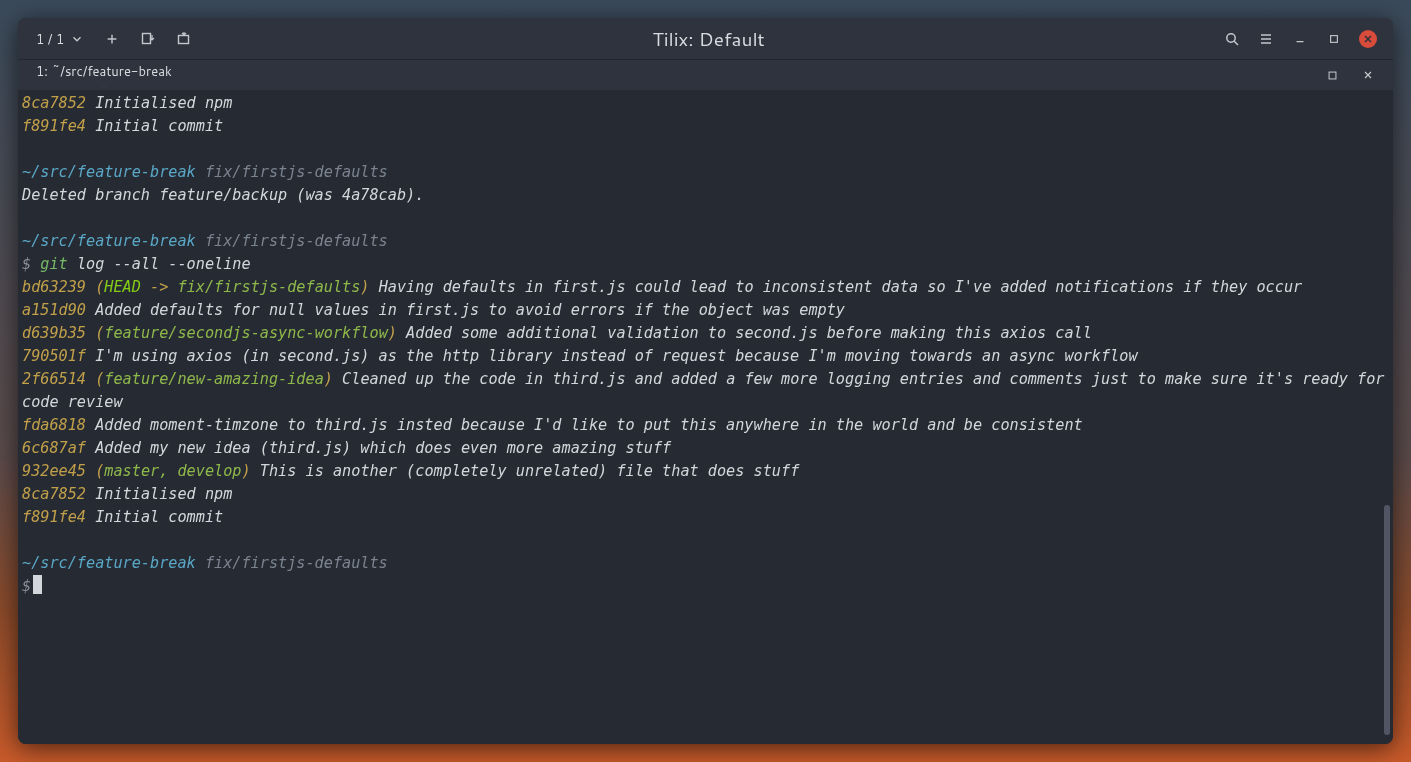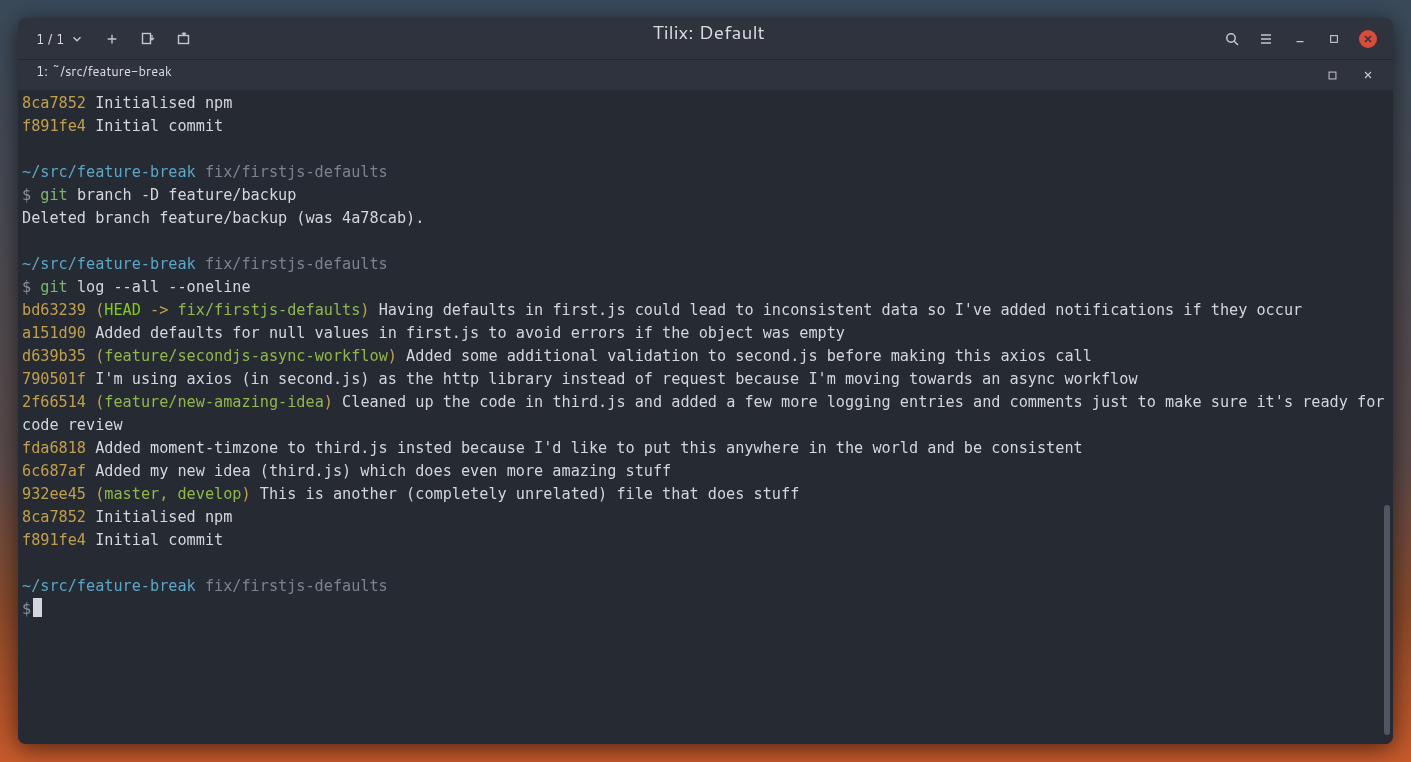--- a/index.html
+++ b/index.html
@@ -21,20 +21,21 @@
   border-radius: 8px;
   box-shadow: 0 4px 24px rgba(0,0,0,0.6);
   display: flex;
   flex-direction: column;
   overflow: hidden;
 }
 .titlebar {
   height: 42px;
   background: #2e333d;
   display: flex;
+  align-items: center;
   padding: 0 10px;
   color: #c4c7cc;
   font-size: 13px;
   border-bottom: 1px solid #22262f;
 }
 .tb-left { display: flex; align-items: center; gap: 4px; }
 .tb-seg {
   display: flex; align-items: center; justify-content: center;
   height: 28px; min-width: 32px;
   border-radius: 4px;
@@ -79,21 +80,21 @@
   overflow: hidden;
   position: relative;
 }
 .scrollbar {
   position: absolute; right: 2px; top: 0; bottom: 0; width: 8px;
 }
 .scrollbar-thumb {
   position: absolute; right: 1px; width: 6px; top: 415px; height: 230px;
   background: #505663; border-radius: 3px;
 }
-.line { white-space: pre-wrap; word-break: break-all; }
+.line { white-space: pre-wrap; word-break: break-all; font-style: italic; }
 .c-hash { color: #c2a04a; }
 .c-path { color: #5aa7c7; }
 .c-branch { color: #7a838f; }
 .c-prompt { color: #8a9099; }
 .c-cmd { color: #d3d6da; }
 .c-git { color: #78b968; }
 .c-ref-head { color: #84cc16; }
 .c-ref-branch { color: #8fb84a; }
 .c-paren { color: #c2a04a; }
 .c-arrow { color: #c2a04a; }
@@ -188,21 +189,20 @@
   </div>
 
   <div class="terminal" id="term">
     <div class="scrollbar">
       <div class="scrollbar-thumb"></div>
     </div>
   <div class="line"><span class="c-hash">8ca7852</span><span> Initialised npm</span></div>
       <div class="line"><span class="c-hash">f891fe4</span><span> Initial commit</span></div>
       <div class="line"><span>&nbsp;</span></div>
       <div class="line"><span class="c-path">~/src/feature-break</span><span> </span><span class="c-branch">fix/firstjs-defaults</span></div>
-      <div class="line"><span class="c-prompt">$ </span><span class="c-git">git</span><span class="c-cmd"> branch -D feature/backup</span></div>
       <div class="line"><span>Deleted branch feature/backup (was 4a78cab).</span></div>
       <div class="line"><span>&nbsp;</span></div>
       <div class="line"><span class="c-path">~/src/feature-break</span><span> </span><span class="c-branch">fix/firstjs-defaults</span></div>
       <div class="line"><span class="c-prompt">$ </span><span class="c-git">git</span><span class="c-cmd"> log --all --oneline</span></div>
       <div class="line"><span class="c-hash">bd63239</span><span> </span><span class="c-paren">(</span><span class="c-ref-head">HEAD</span><span class="c-arrow"> -&gt; </span><span class="c-ref-branch">fix/firstjs-defaults</span><span class="c-paren">)</span><span> </span><span>Having defaults in first.js could lead to inconsistent data so I've added notifications if they occur</span></div>
       <div class="line"><span class="c-hash">a151d90</span><span> </span><span>Added defaults for null values in first.js to avoid errors if the object was empty</span></div>
       <div class="line"><span class="c-hash">d639b35</span><span> </span><span class="c-paren">(</span><span class="c-ref-branch">feature/secondjs-async-workflow</span><span class="c-paren">)</span><span> </span><span>Added some additional validation to second.js before making this axios call</span></div>
       <div class="line"><span class="c-hash">790501f</span><span> </span><span>I'm using axios (in second.js) as the http library instead of request because I'm moving towards an async workflow</span></div>
       <div class="line"><span class="c-hash">2f66514</span><span> </span><span class="c-paren">(</span><span class="c-ref-branch">feature/new-amazing-idea</span><span class="c-paren">)</span><span> </span><span>Cleaned up the code in third.js and added a few more logging entries and comments just to make sure it's ready for code review</span></div>
       <div class="line"><span class="c-hash">fda6818</span><span> </span><span>Added moment-timzone to third.js insted because I'd like to put this anywhere in the world and be consistent</span></div>

